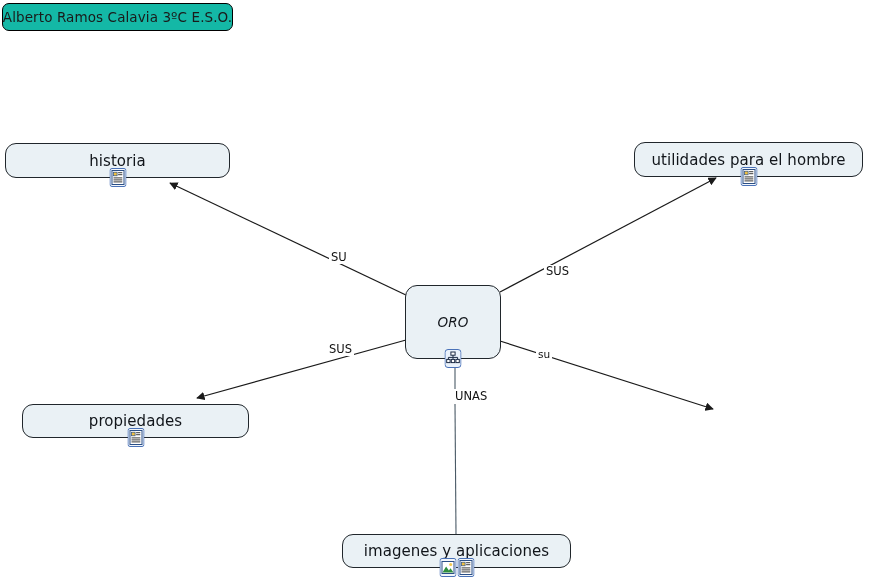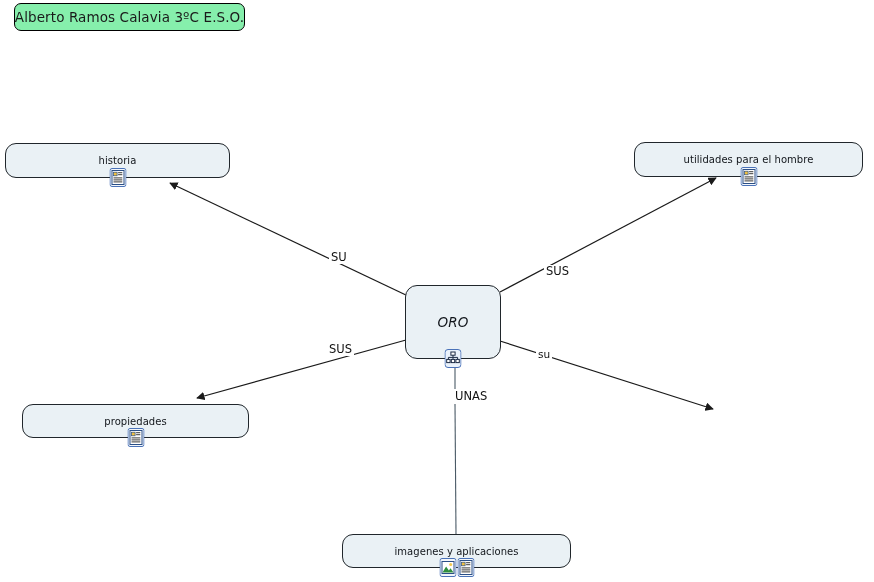--- a/index.html
+++ b/index.html
@@ -27,44 +27,43 @@
     left: 0; top: 0;
     width: 874px;
     height: 582px;
     pointer-events: none;
   }
 
   
   .title-box {
     position: absolute;
     box-sizing: border-box;
-    background: #86efac;
+    background: #14b8a6;
     border: 1px solid #000000;
     border-radius: 7px;
     display: flex;
     align-items: center;
     justify-content: center;
     font-size: 13.5px;
     color: #1a1a1a;
     letter-spacing: 0.1px;
     white-space: nowrap;
-    margin-left: 12px;
   }
 
   
   .node {
     position: absolute;
     box-sizing: border-box;
     background: #eaf1f5;
     border: 1.2px solid #20262b;
     border-radius: 11px;
     display: flex;
     align-items: center;
     justify-content: center;
-    font-size: 10px;
+    font-size: 15px;
     color: #11151a;
     white-space: nowrap;
     letter-spacing: 0.05px;
   }
   .node.central {
     border-radius: 12px;
     font-style: italic;
     font-size: 13.5px;
   }
   .node-label {

